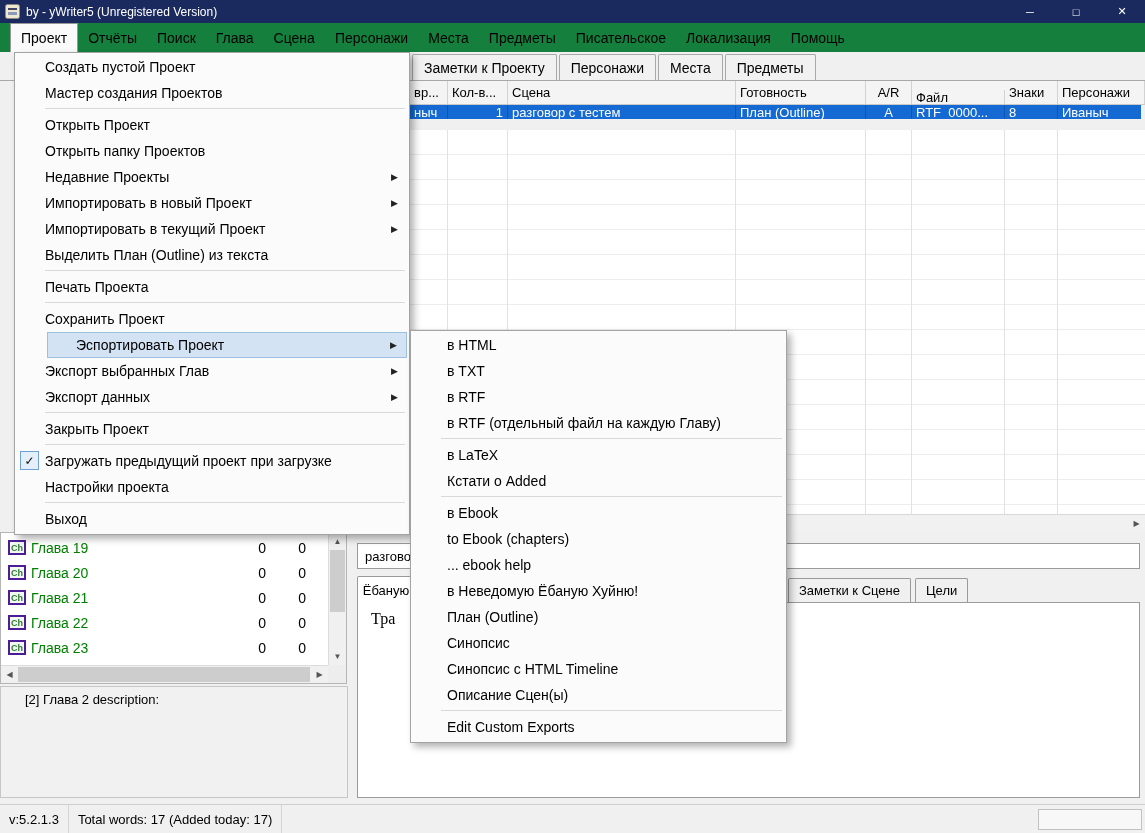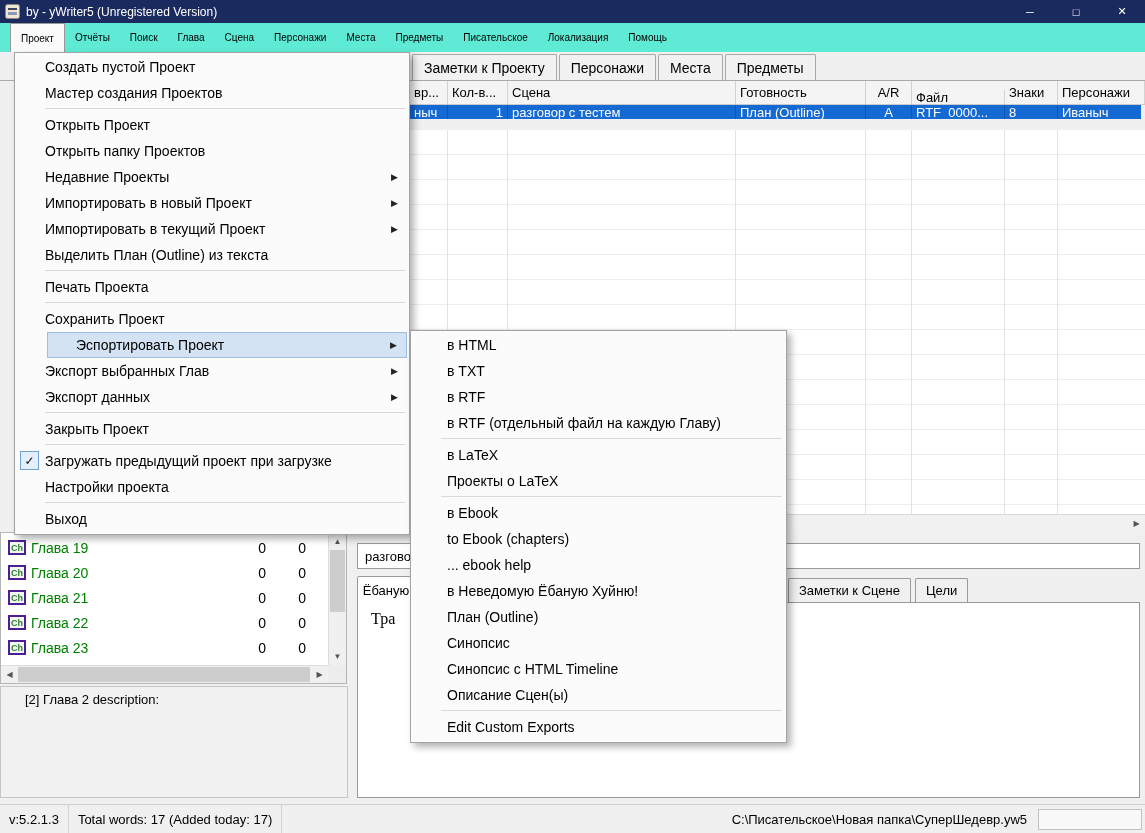--- a/index.html
+++ b/index.html
@@ -9,22 +9,22 @@
 
   
   .titlebar{position:absolute;top:0;left:0;width:100%;height:23px;background:#1b2a5e;
             color:#fff;display:flex;align-items:center;z-index:5;}
   .app-icon{width:15px;height:15px;margin:0 6px 0 5px;flex:0 0 auto;}
   .tb-title{font-size:12px;white-space:nowrap;}
   .tb-controls{margin-left:auto;display:flex;height:100%;}
   .tb-btn{width:46px;display:flex;align-items:center;justify-content:center;font-size:11px;cursor:default;}
 
   
-  .menubar{position:absolute;top:23px;left:0;width:100%;height:29px;background:#5eead4;
-           display:flex;align-items:stretch;padding-left:10px;font-size:10px;z-index:5;}
+  .menubar{position:absolute;top:23px;left:0;width:100%;height:29px;background:#15803d;
+           display:flex;align-items:stretch;padding-left:10px;font-size:14px;z-index:5;}
   .mb-item{padding:0 10px;display:flex;align-items:center;white-space:nowrap;}
   .mb-item.active{background:#fafafa;border:1px solid #979797;border-bottom:none;}
 
   
   .main-tabs{position:absolute;top:54px;left:412px;height:26px;display:flex;gap:2px;}
   .tab{border:1px solid #a8a8a8;border-bottom:none;border-radius:2px 2px 0 0;background:#f1f1f1;
        padding:0 11px;display:flex;align-items:center;font-size:14px;white-space:nowrap;}
   .tabs-underline{position:absolute;top:80px;left:0;width:100%;height:1px;background:#a8a8a8;}
 
   
@@ -239,21 +239,20 @@
 <div class="tab-text">Ёбаную</div>
 <div class="scene-tabs-right">
   <div class="scene-tab">Заметки к Сцене</div>
   <div class="scene-tab">Цели</div>
 </div>
 <div class="scene-text">Тра</div>
 
 <div class="statusbar">
   <div class="sb-sec">v:5.2.1.3</div>
   <div class="sb-sec">Total words: 17 (Added today: 17)</div>
-  <div class="sb-path">C:\Писательское\Новая папка\СуперШедевр.yw5</div>
   <div class="sb-box"></div>
 </div>
 
 <div class="menu project-menu" id="project-menu">
     <div class="menu-item">
       <div class="mi-label">Создать пустой Проект</div>
     </div>
     <div class="menu-item">
       <div class="mi-label">Мастер создания Проектов</div>
     </div>
@@ -327,21 +326,21 @@
       <div class="mi-label">в RTF</div>
     </div>
     <div class="menu-item">
       <div class="mi-label">в RTF (отдельный файл на каждую Главу)</div>
     </div>
     <div class="menu-sep"></div>
     <div class="menu-item">
       <div class="mi-label">в LaTeX</div>
     </div>
     <div class="menu-item">
-      <div class="mi-label">Проекты о LaTeX</div>
+      <div class="mi-label">Кстати о Added</div>
     </div>
     <div class="menu-sep"></div>
     <div class="menu-item">
       <div class="mi-label">в Ebook</div>
     </div>
     <div class="menu-item">
       <div class="mi-label">to Ebook (chapters)</div>
     </div>
     <div class="menu-item">
       <div class="mi-label">... ebook help</div>

